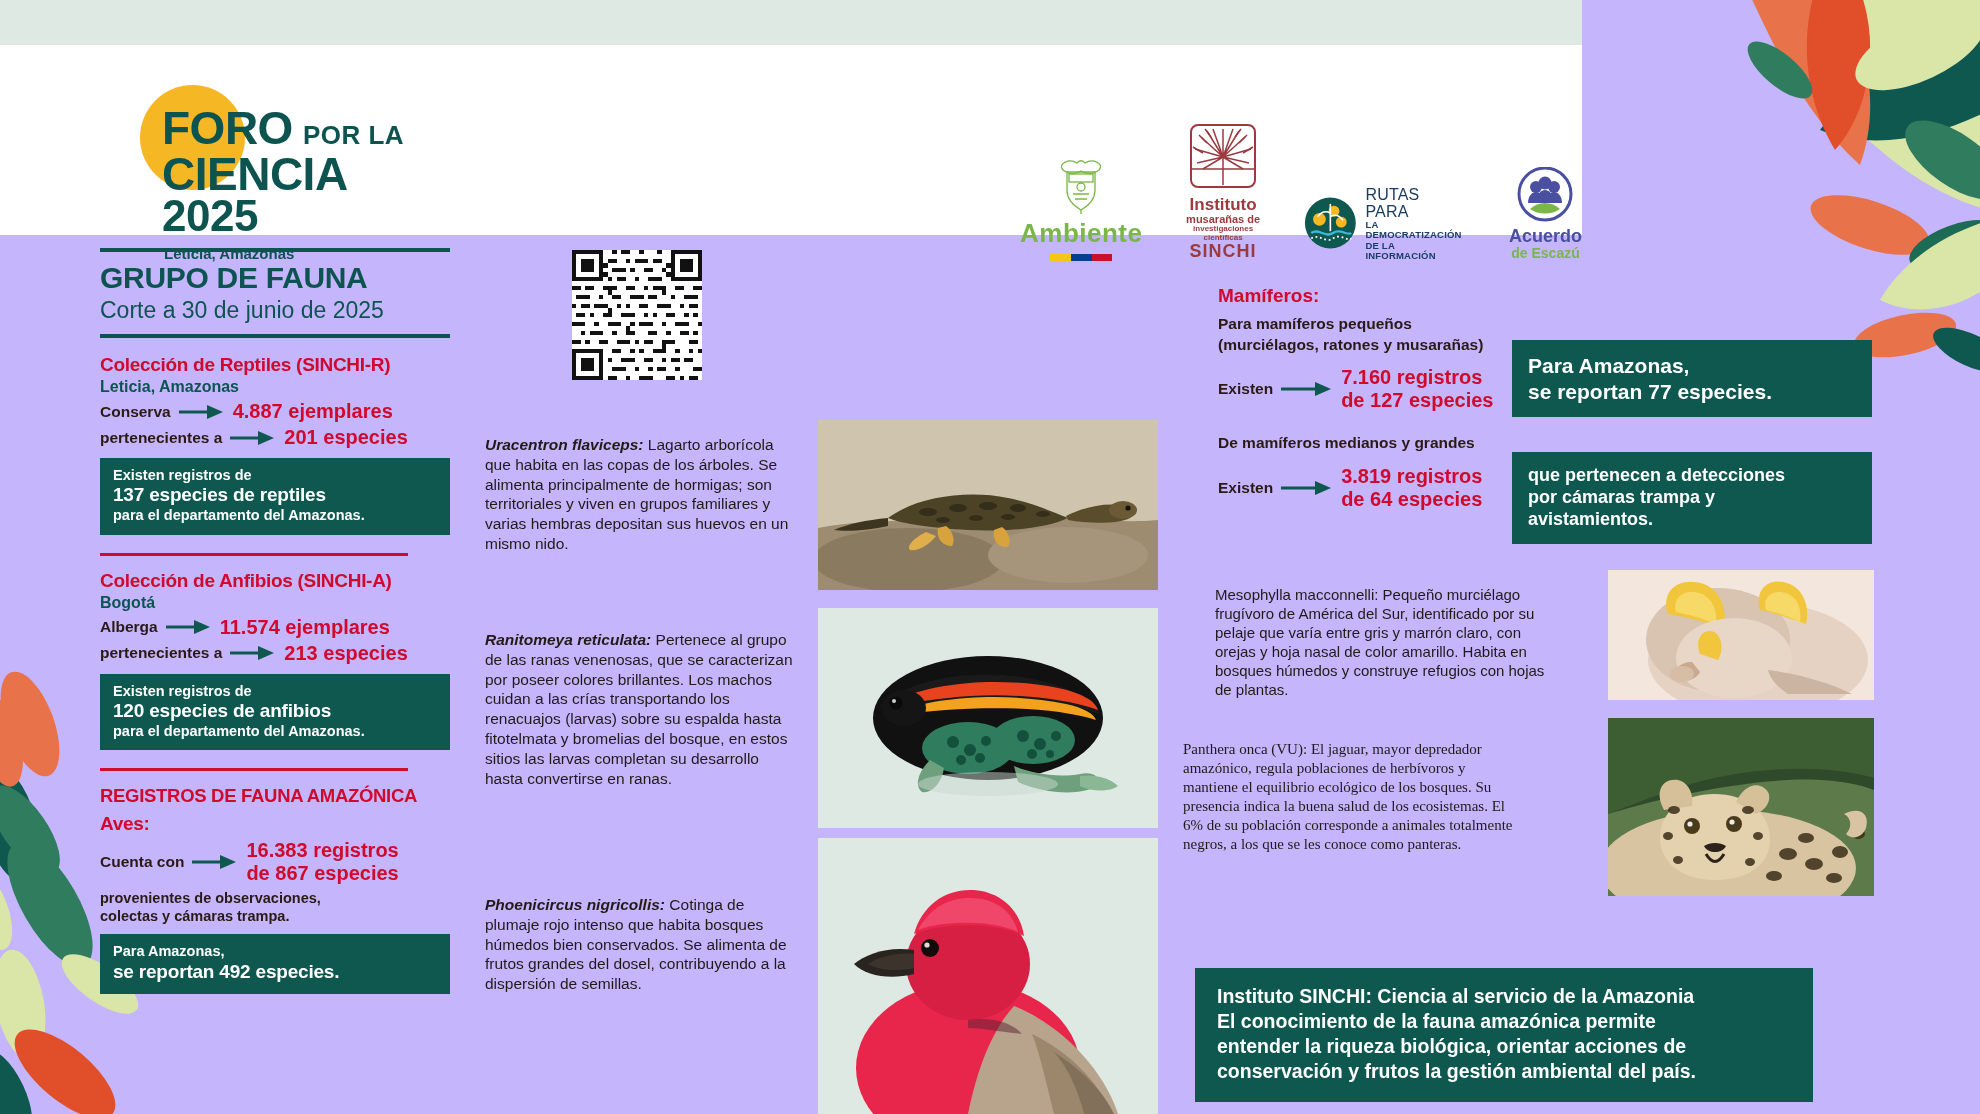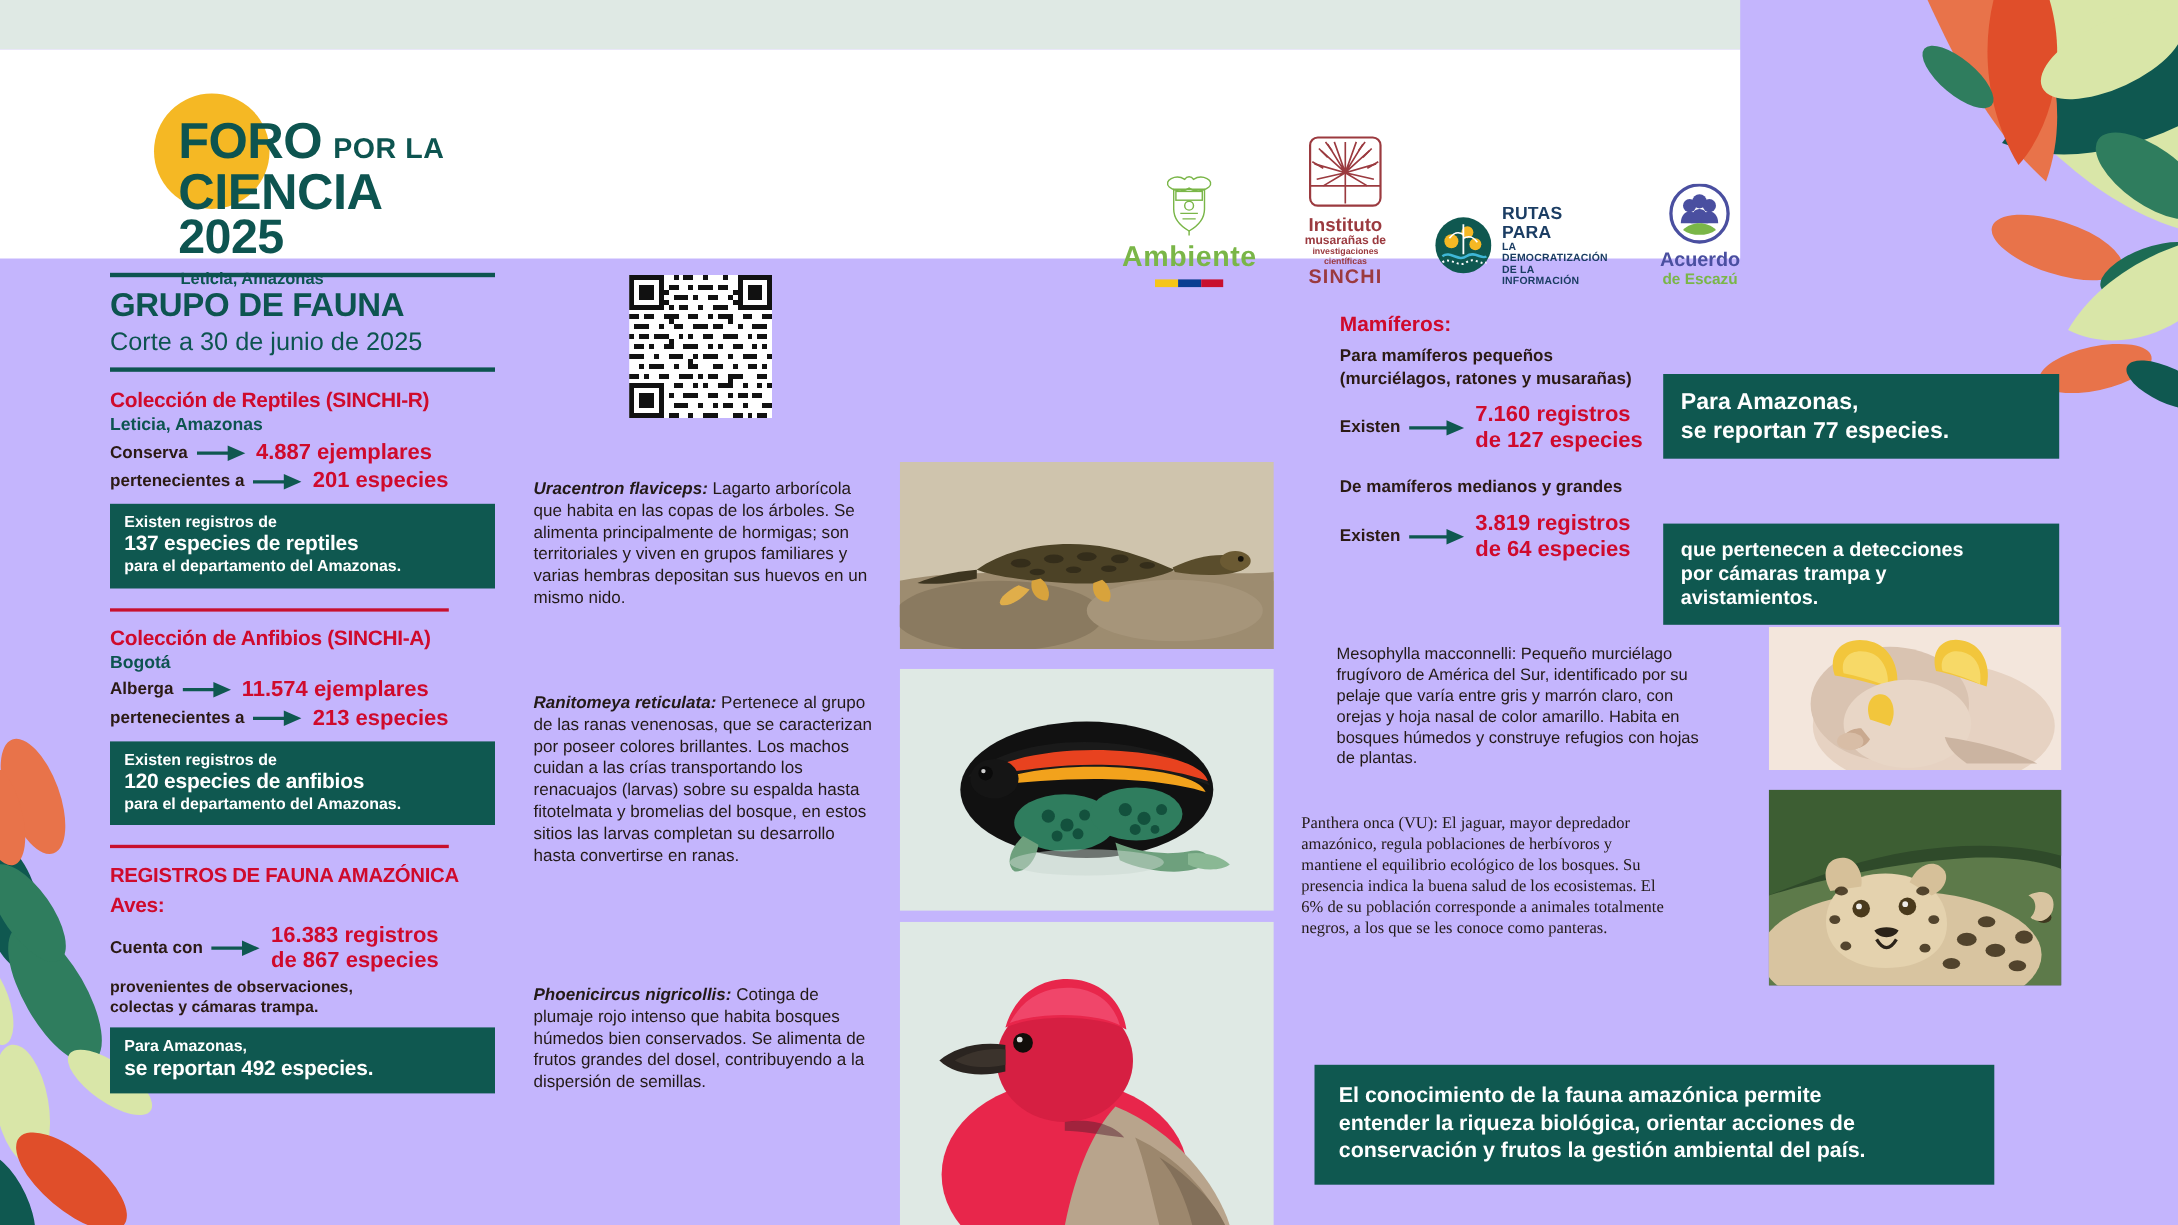--- a/index.html
+++ b/index.html
@@ -49,21 +49,21 @@
   .amb-flag .y { background:#f5c518; } .amb-flag .b { background:#0a3d91; } .amb-flag .r { background:#c8102e; }
 
   .sinchi-txt { text-align: center; color: #9b3a3f; line-height: 1.05; margin-top: 3px; }
   .sinchi-t1 { font-size: 17px; font-weight: 700; }
   .sinchi-t2 { font-size: 11px; font-weight: 600; }
   .sinchi-t3 { font-size: 8px; font-weight: 600; }
   .sinchi-t4 { font-size: 18px; font-weight: 800; letter-spacing: 1px; }
 
   .rutas { display: flex; align-items: center; gap: 9px; }
   .rutas-txt { color: #1b3d63; line-height: 1.08; }
-  .rutas-t1 { font-size: 16px; font-weight: 700; letter-spacing: 0.2px;}
+  .rutas-t1 { font-size: 16px; font-weight: 400; letter-spacing: 0.2px;}
   .rutas-t2 { font-size: 9.5px; font-weight: 700; letter-spacing: 0.2px;}
 
   .escazu-txt { text-align: center; color: #3b3f8f; line-height: 1.05; margin-top: 2px;}
   .escazu-t1 { font-size: 18px; font-weight: 600; color:#4a4fa0; }
   .escazu-t2 { font-size: 14px; font-weight: 600; color:#7ab648; }
 
   
   .col-left { position: absolute; left: 100px; top: 248px; width: 350px; z-index: 3;}
   .rule-teal { height: 4px; background: #0d5450; width: 100%; }
   .rule-red  { height: 3px; background: #c8102e; width: 88%; margin: 18px 0 14px 0; }
@@ -491,21 +491,21 @@
         <span>de 64 especies</span>
       </span>
     </div>
   </div>
 
   <div class="side-box" style="left:1512px; top:340px; width:360px;">
     <div class="sb-lg">Para Amazonas,</div>
     <div class="sb-lg">se reportan 77 especies.</div>
   </div>
 
-  <div class="side-box" style="left:1512px; top:452px; width:360px;margin-top:24px;">
+  <div class="side-box" style="left:1512px; top:452px; width:360px;">
     <div class="sb-md">que pertenecen a detecciones</div>
     <div class="sb-md">por cámaras trampa y</div>
     <div class="sb-md">avistamientos.</div>
   </div>
 
   <div class="desc-right" style="left:1215px; top:585px;">
     <span class="sp">Mesophylla macconnelli:</span><span> Pequeño murciélago frugívoro de América del Sur, identificado por su pelaje que varía entre gris y marrón claro, con orejas y hoja nasal de color amarillo. Habita en bosques húmedos y construye refugios con hojas de plantas.</span>
   </div>
 
   <div class="desc-right" style="left:1183px; top:740px;font-family:Liberation Serif, serif;">
@@ -555,18 +555,19 @@
       <ellipse cx="232" cy="134" rx="8" ry="6"></ellipse>
         <ellipse cx="198" cy="120" rx="8" ry="5"></ellipse>
       <ellipse cx="226" cy="160" rx="8" ry="5"></ellipse>
         <ellipse cx="166" cy="158" rx="8" ry="5"></ellipse>
       <ellipse cx="250" cy="116" rx="7" ry="5"></ellipse>
     </g>
     <path d="M236 96 C252 88 262 96 258 110 C254 120 244 122 238 116 C244 110 244 100 236 96 Z" fill="#d8c4a0"></path>
   </svg>
 
   <div class="footer-box">
+    <div>Instituto SINCHI: Ciencia al servicio de la Amazonia</div>
     <div>El conocimiento de la fauna amazónica permite</div>
     <div>entender la riqueza biológica, orientar acciones de</div>
     <div>conservación y frutos la gestión ambiental del país.</div>
   </div>
 
 </div>
 
 </body></html>

